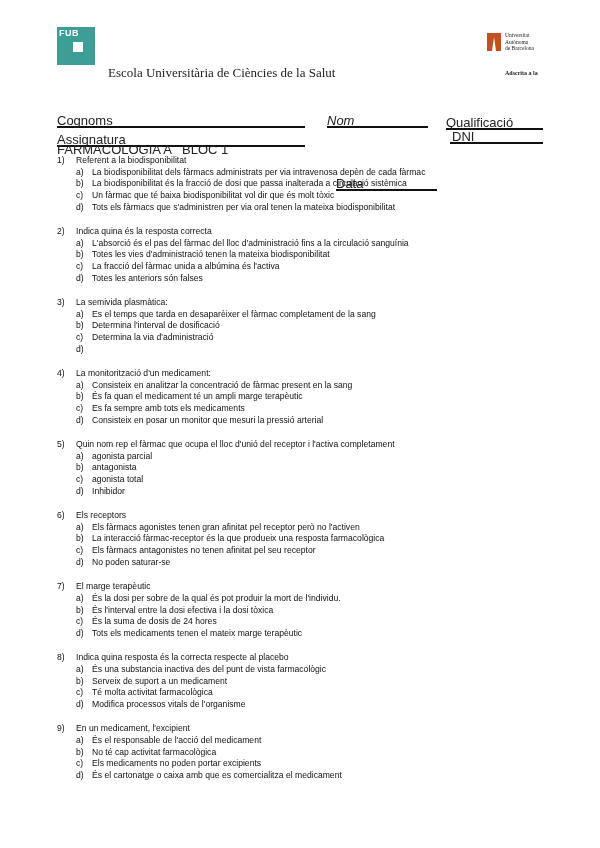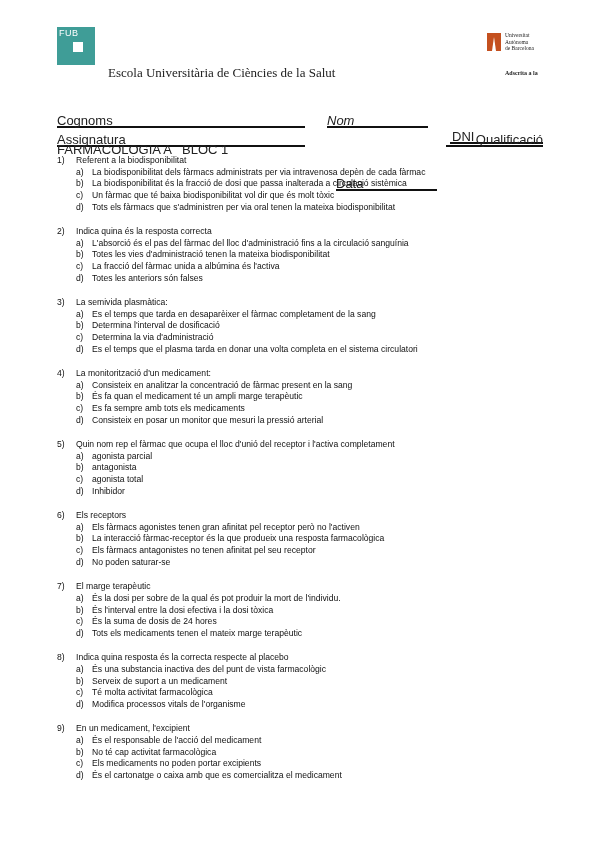--- a/index.html
+++ b/index.html
@@ -1,21 +1,21 @@
 <!DOCTYPE html>
 <html><head>
 <meta charset="utf-8">
 <style>
   html, body { margin: 0; padding: 0; background: #ffffff; }
   body { width: 600px; height: 848px; position: relative; overflow: hidden;
          font-family: "Liberation Sans", sans-serif; color: #111; }
   .logo-fub { position: absolute; left: 57px; top: 27px; width: 38px; height: 38px;
               background: #3f9d97; }
   .logo-fub .txt { position: absolute; left: 2px; top: 1px; font-size: 9px; color: #ffffff;
-                   letter-spacing: 0.5px; font-family: "Liberation Sans", sans-serif; }
+                   letter-spacing: 0.5px; font-family: "Liberation Sans", sans-serif; font-weight: bold; }
   .logo-fub .sq { position: absolute; left: 16px; top: 15px; width: 10px; height: 10px; background: #ffffff; }
   .school-title { position: absolute; left: 108px; top: 65px; font-family: "Liberation Serif", serif;
                   font-size: 13px; color: #222; text-align: right; }
   .logo-uab { position: absolute; left: 487px; top: 33px; }
   .logo-uab .mark { position: absolute; left: 0; top: 0; width: 14px; height: 18px; background: #c4501f; }
   .logo-uab .mark::after { content: ""; position: absolute; left: 5px; top: 4px; width: 4px; height: 14px;
                            background: #ffffff; clip-path: polygon(50% 0, 100% 100%, 0 100%); }
   .logo-uab .name { position: absolute; left: 18px; top: -1px; font-family: "Liberation Serif", serif;
                     font-size: 5.5px; line-height: 6.5px; color: #222; white-space: nowrap; }
   .adscrita { position: absolute; left: 505px; top: 70px; font-family: "Liberation Serif", serif;
@@ -60,21 +60,21 @@
 <div class="field" style="left:450px;top:132px;width:93px;text-decoration:underline;">
   <span style="padding-left:2px">DNI</span>
 </div>
 
 <div class="field" style="left:57px;top:135px;width:248px;">
   <span style="width:85px">Assignatura</span><span style="white-space:pre">FARMACOLOGIA A   BLOC 1</span>
 </div>
 <div class="field" style="left:336px;top:135px;width:101px;margin-top:44px;">
   <span>Data</span>
 </div>
-<div class="field" style="left:446px;top:135px;width:97px;text-align:right;">
+<div class="field" style="left:446px;top:118px;width:97px;">
   <span>Qualificació</span>
 </div>
 
 <div class="questions" id="qlist">
     <div class="q">
       <div class="q-row">
         <span class="q-num">1)</span>
         <span>Referent a la biodisponibilitat</span>
       </div>
       <div class="opt-row">
@@ -128,21 +128,20 @@
       <div class="opt-row">
         <span class="opt-letter">b)</span>
         <span>Determina l'interval de dosificació</span>
       </div>
       <div class="opt-row">
         <span class="opt-letter">c)</span>
         <span>Determina la via d'administració</span>
       </div>
       <div class="opt-row">
         <span class="opt-letter">d)</span>
-        <span>Es el temps que el plasma tarda en donar una volta completa en el sistema circulatori</span>
       </div>
     </div>
     <div class="q">
       <div class="q-row">
         <span class="q-num">4)</span>
         <span>La monitorització d'un medicament:</span>
       </div>
       <div class="opt-row">
         <span class="opt-letter">a)</span>
         <span>Consisteix en analitzar la concentració de fàrmac present en la sang</span>

